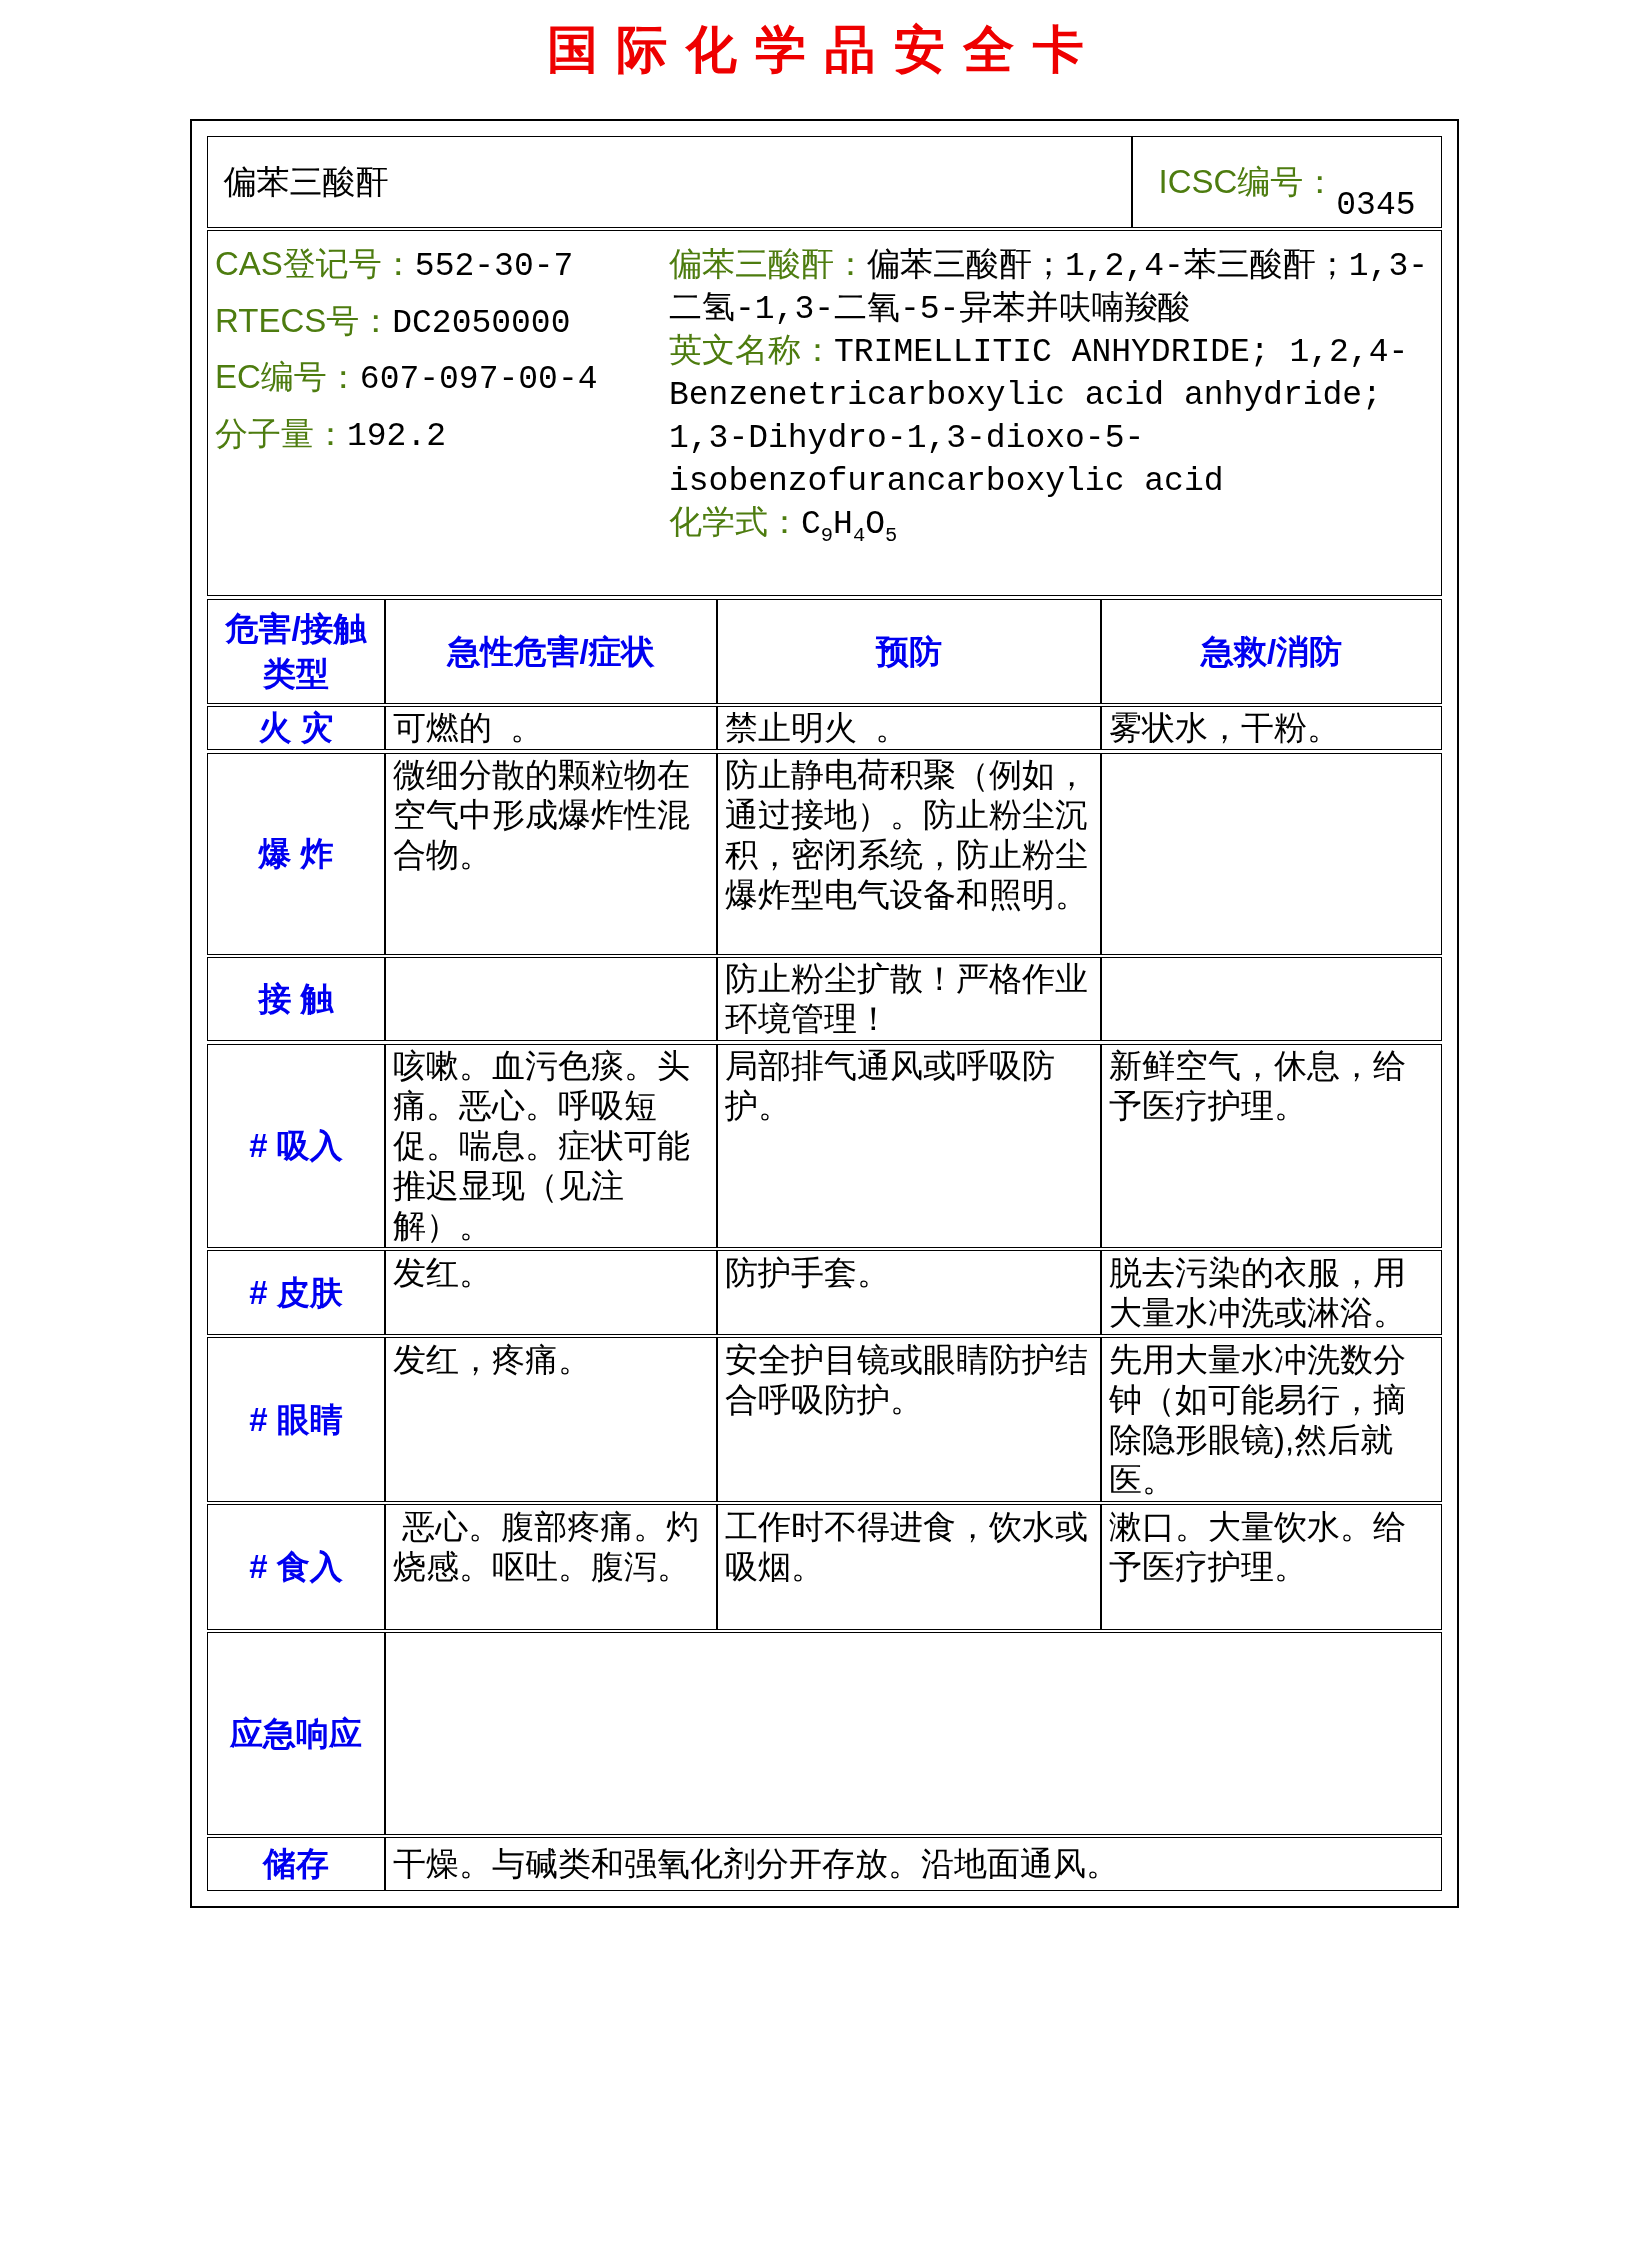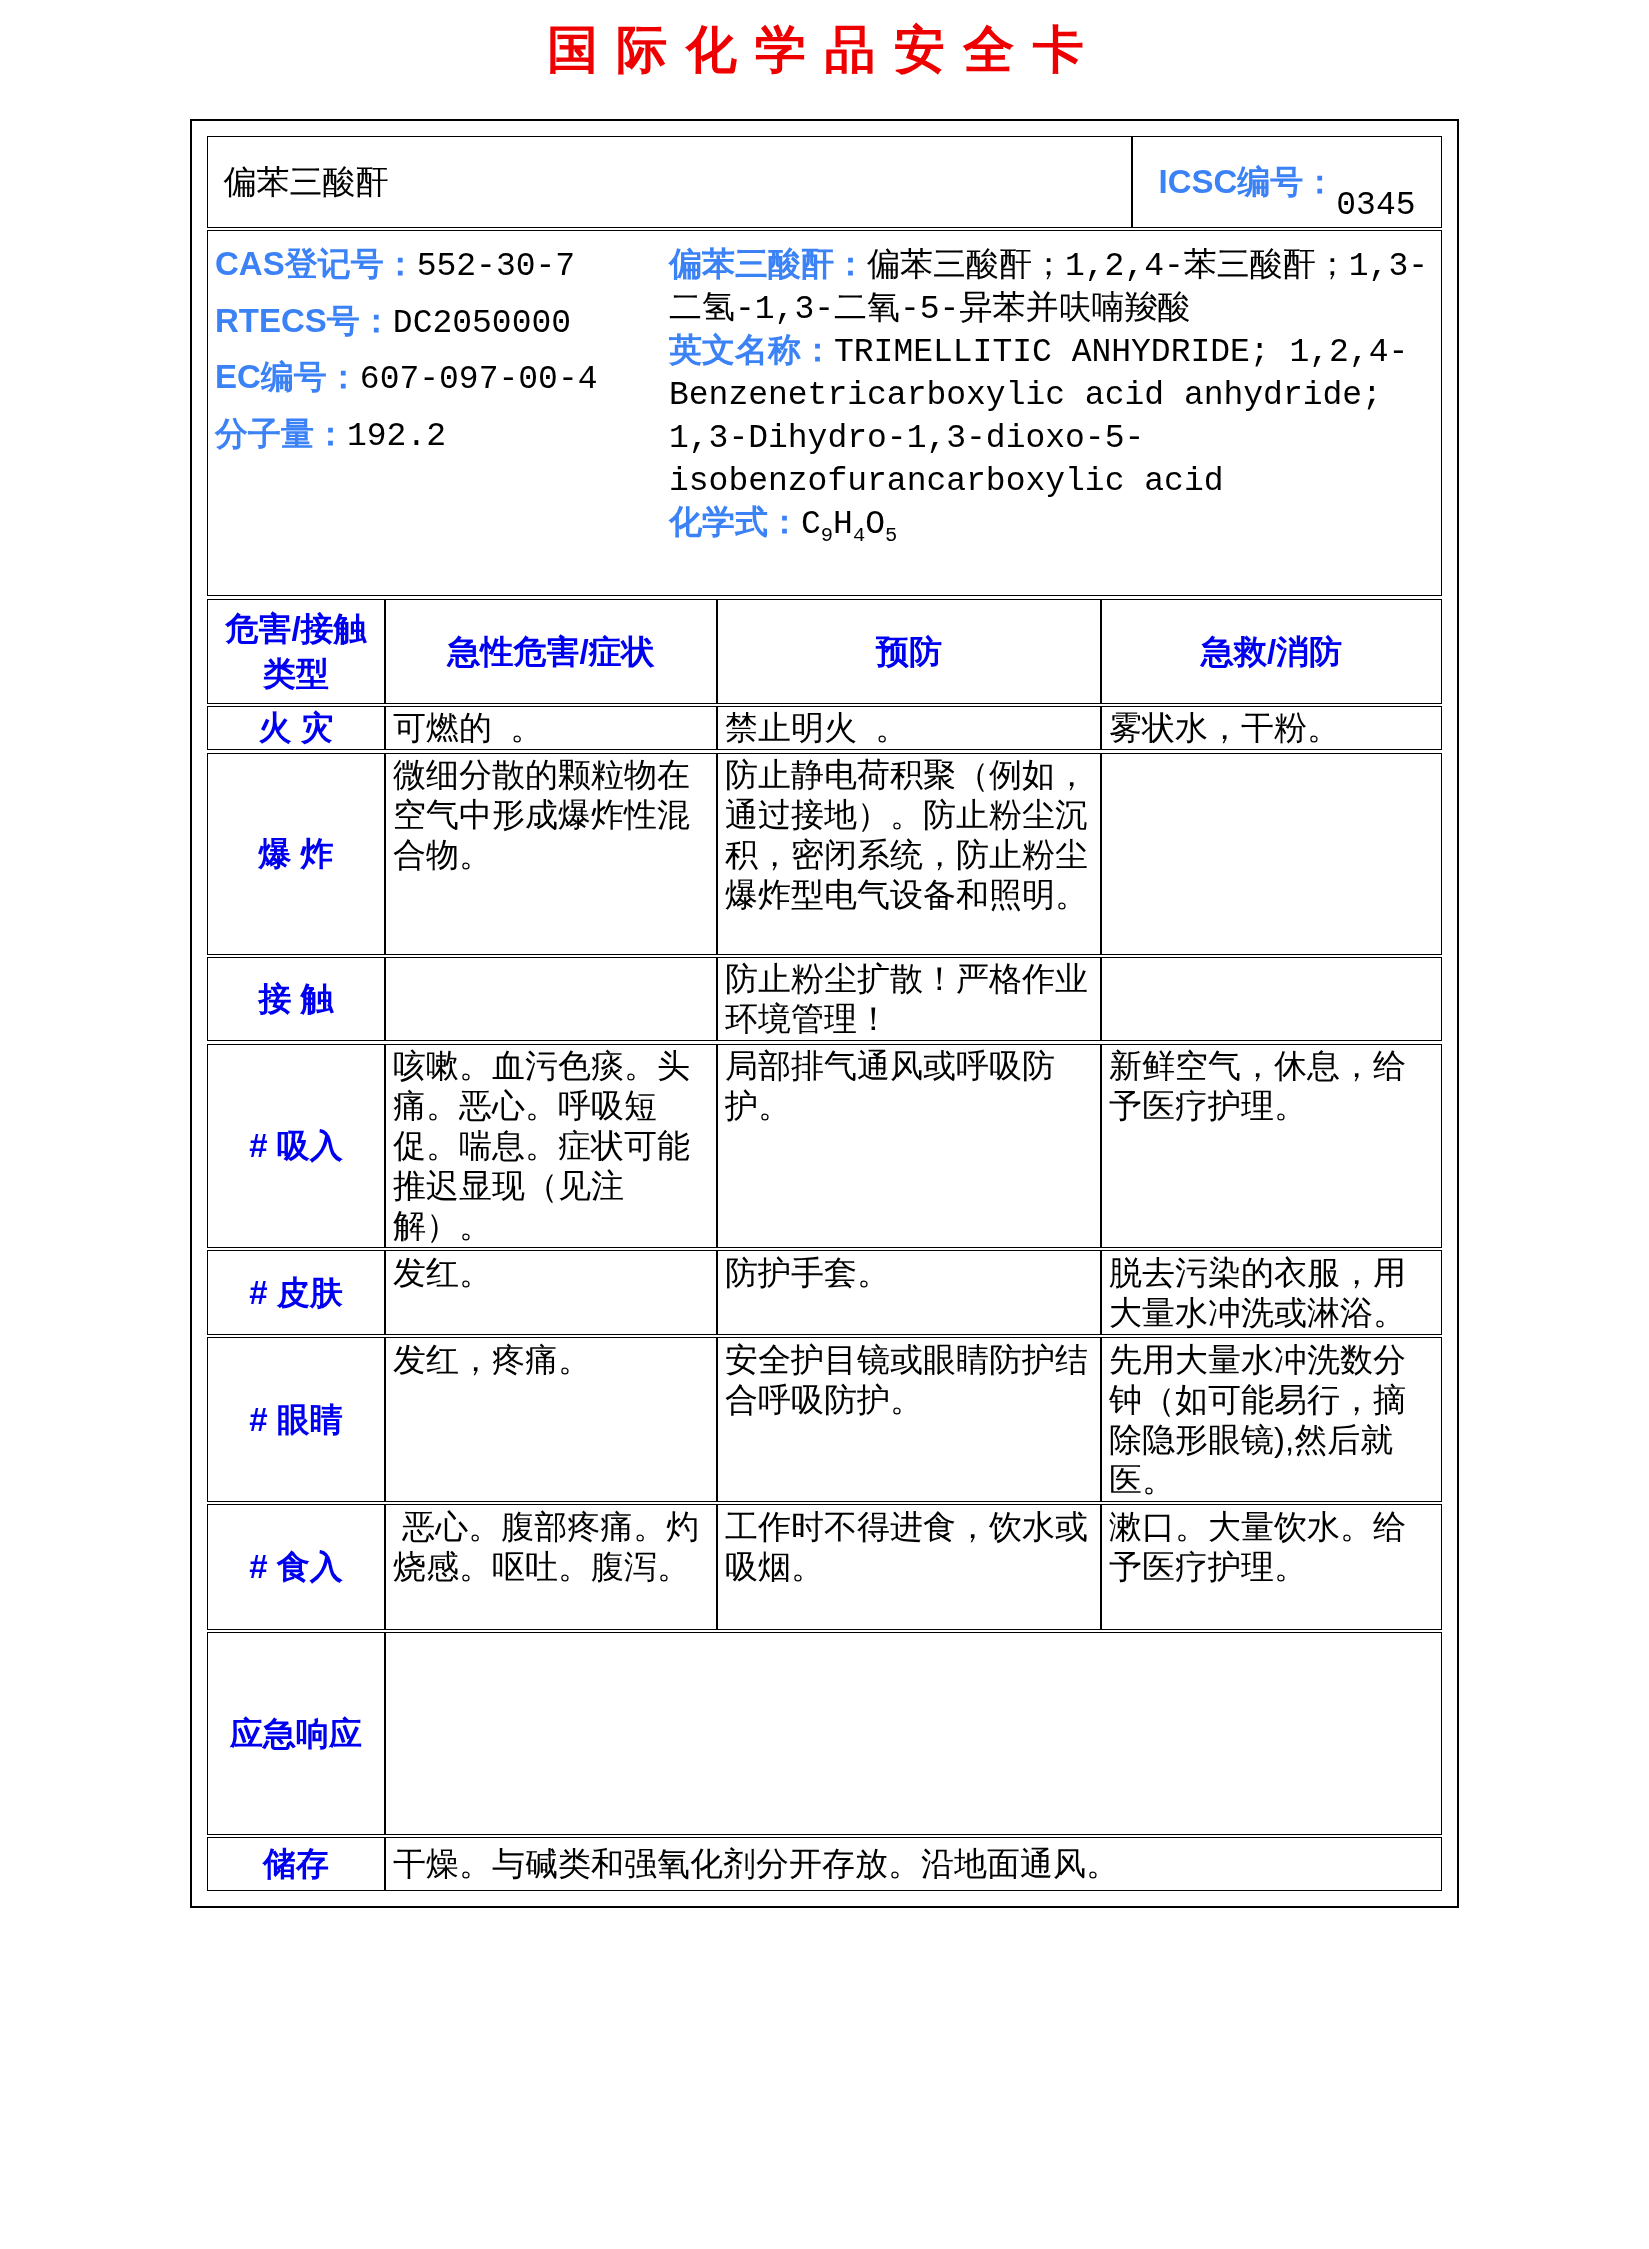--- a/index.html
+++ b/index.html
@@ -14,21 +14,21 @@
     font-family:"DejaVu Serif","Liberation Serif",serif;
   }
   .card {
     width:1235px; margin:34px auto 0 auto; border:2.1px solid #000; padding:15px;
     display:flex; flex-direction:column; gap:2.1px; background:#fff;
   }
   .row { border:1.4px solid #000; display:grid; box-sizing:border-box; background:#fff; }
   .vd > .cell + .cell { border-left:2.1px solid #000; }
   .cell { padding:1.4px 7px; box-sizing:border-box; white-space:pre-wrap; line-height:40px; overflow:hidden; }
   .cell p { margin:0; }
-  .lbl { color:#3b82f6; font-weight:bold; }
+  .lbl { color:#4d7c0f; font-weight:normal; }
   .serif { font-family:Liberation Mono, monospace;margin-top:48px; }
   sub { font-size:62%; }
   .cat, .hdr {
     display:flex; align-items:center; justify-content:center; text-align:center;
     color:#0000f0; font-weight:bold;
   }
   .hdr { line-height:45px; }
   .vcenter { display:flex; align-items:center; }
 
   .r-title { grid-template-columns:1fr 310px; min-height:66px; }

